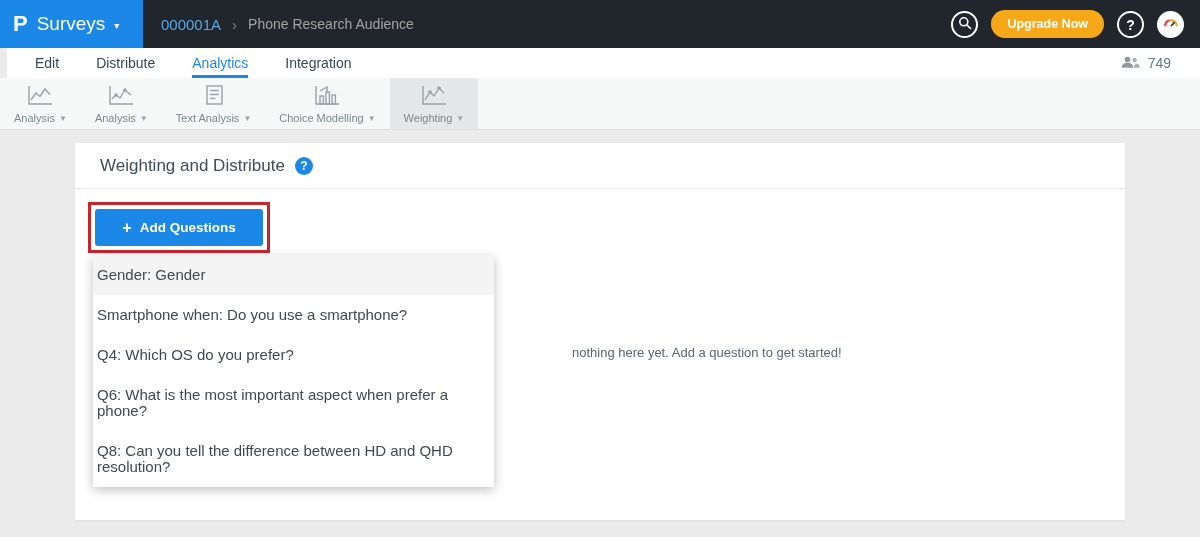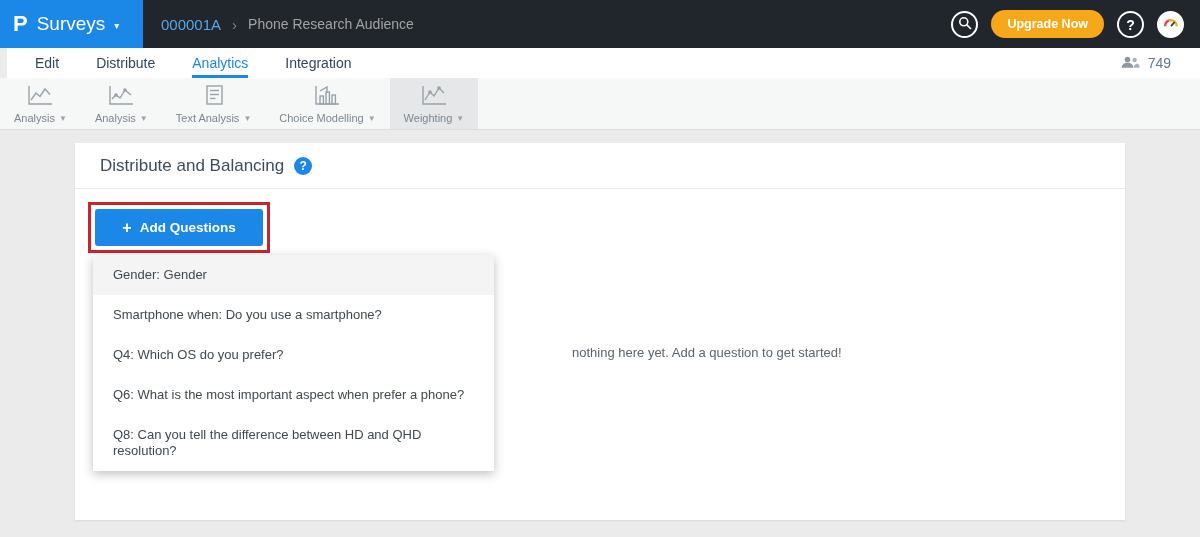--- a/index.html
+++ b/index.html
@@ -41,21 +41,21 @@
   .card-head { display:flex; align-items:center; gap:10px; padding:13px 25px 12px; border-bottom:1px solid #e9e9e9; }
   .card-title { font-size:17px; color:#3f4d59; }
   .help-badge { width:18px; height:18px; border-radius:50%; background:#1b87e6; color:#fff; font-size:12px; font-weight:bold; display:flex; align-items:center; justify-content:center; cursor:pointer; border:none; font-family:inherit; padding:0; }
   .empty-msg { position:absolute; left:497px; top:202px; font-size:13px; color:#5a646d; }
 
   .annotation { position:absolute; left:88px; top:72px; border:3px solid #c8252b; padding:4px; }
   .add-btn { width:168px; height:37px; background:#1b87e6; color:#fff; border:none; border-radius:3px; font-size:13.5px; font-weight:bold; cursor:pointer; font-family:inherit; display:flex; align-items:center; justify-content:center; gap:8px; }
   .plus { font-size:16px; font-weight:bold; line-height:1; }
 
   .dropdown { position:absolute; left:93px; top:125px; width:401px; background:#fff; box-shadow:0 3px 10px rgba(0,0,0,.25); }
-  .dd-item { padding:12px 20px; font-size:13px; color:#40484f; line-height:16px; cursor:pointer; }
+  .dd-item { padding:12px 4px; font-size:15px; color:#40484f; line-height:16px; cursor:pointer; }
   .dd-item.highlight { background:#f4f4f4; }
 </style>
 </head>
 <body>
 
 <div class="screen">
 
   <header class="topbar">
     <div class="brand">
       <span class="logo">P</span>
@@ -176,21 +176,21 @@
       <span class="tool-label">
           <span>Weighting</span>
           <span class="tool-caret">▼</span>
         </span>
     </div>
   </div>
 
   <div class="page">
     <div class="card">
       <div class="card-head">
-        <span class="card-title">Distribute and Balancing</span>
+        <span class="card-title">Weighting and Distribute</span>
         <button class="help-badge">?</button>
       </div>
       <div class="empty-msg">nothing here yet. Add a question to get started!</div>
     </div>
 
     <div class="annotation">
       <button class="add-btn">
         <span class="plus">+</span>
         <span>Add Questions</span>
       </button>

